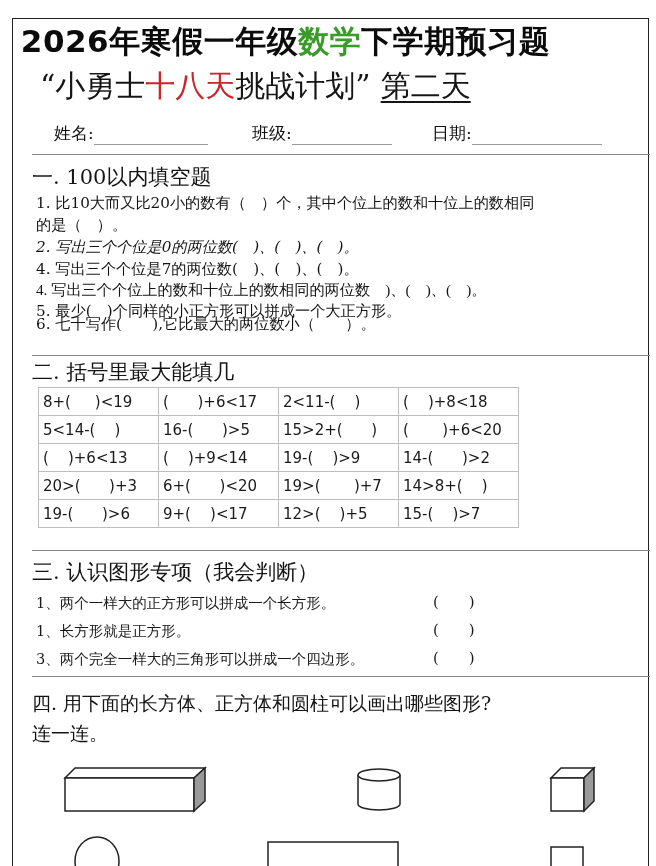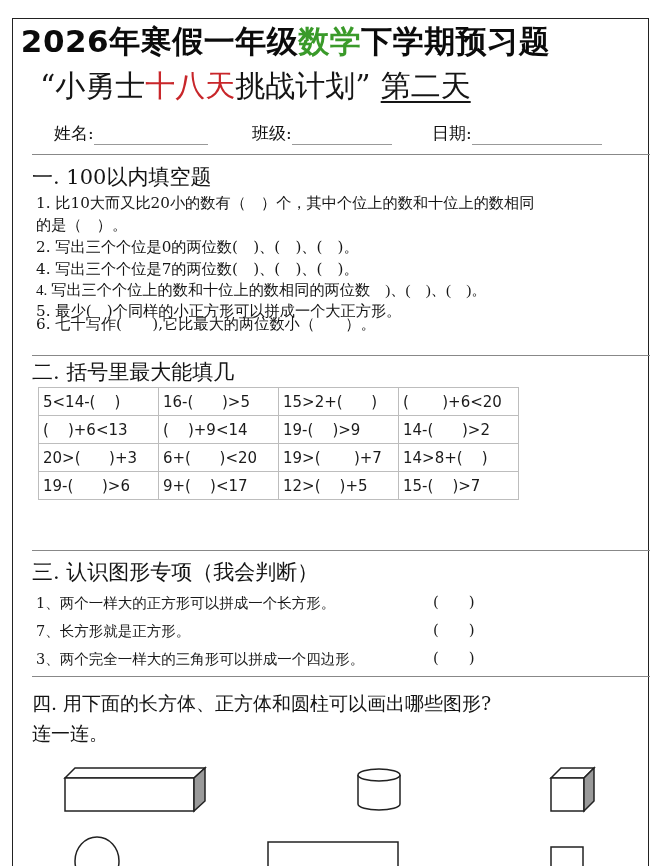--- a/index.html
+++ b/index.html
@@ -49,31 +49,37 @@
   <div class="info-item" style="left:378px">
     <span>日期:</span><span class="info-line" style="width:130px"></span>
   </div>
 </div>
 
 <div class="divider" style="left:32px; top:154px; width:618px;"></div>
 
 <div class="sec-title" style="top:163px;text-align:center;">一. 100以内填空题</div>
 <div class="q" style="top:193px;">1. 比10大而又比20小的数有（　）个，其中个位上的数和十位上的数相同</div>
 <div class="q" style="top:215px;">的是（　）。</div>
-<div class="q" style="top:237px;">2. 写出三个个位是0的两位数(　)、(　)、(　)。</div>
+<div class="q" style="top:237px;font-style:italic;">2. 写出三个个位是0的两位数(　)、(　)、(　)。</div>
 <div class="q" style="top:259px;">4. 写出三个个位是7的两位数(　)、(　)、(　)。</div>
 <div class="q" style="top:280px;font-family:Liberation Serif, serif;">4. 写出三个个位上的数和十位上的数相同的两位数　)、(　)、(　)。</div>
 <div class="q" style="top:301px;">5. 最少(　)个同样的小正方形可以拼成一个大正方形。</div>
 <div class="q" style="top:314px;">6. 七十写作(　　),它比最大的两位数小（　　）。</div>
 
 <div class="divider" style="left:32px; top:355px; width:618px;"></div>
 
 <div class="sec-title" style="top:358px;">二. 括号里最大能填几</div>
 <table class="fill">
   <tbody>
+      <tr>
+    <td>8+(     )&lt;19</td>
+    <td>(      )+6&lt;17</td>
+    <td>2&lt;11-(    )</td>
+    <td>(    )+8&lt;18</td>
+  </tr>
   <tr>
     <td>5&lt;14-(    )</td>
     <td>16-(      )&gt;5</td>
     <td>15&gt;2+(      )</td>
     <td>(       )+6&lt;20</td>
   </tr>
   <tr>
     <td>(    )+6&lt;13</td>
     <td>(    )+9&lt;14</td>
     <td>19-(    )&gt;9</td>
@@ -92,21 +98,21 @@
     <td>15-(    )&gt;7</td>
   </tr>
 </tbody>
   </table>
 
 <div class="divider" style="left:32px; top:550px; width:618px;"></div>
 
 <div class="sec-title" style="top:558px;">三. 认识图形专项（我会判断）</div>
 <div class="judge" style="top:594px;">1、两个一样大的正方形可以拼成一个长方形。</div>
 <div class="judge-paren" style="top:593px;">(　　)</div>
-<div class="judge" style="top:622px;">7、长方形就是正方形。</div>
+<div class="judge" style="top:622px;">1、长方形就是正方形。</div>
 <div class="judge-paren" style="top:621px;">(　　)</div>
 <div class="judge" style="top:650px;">3、两个完全一样大的三角形可以拼成一个四边形。</div>
 <div class="judge-paren" style="top:649px;">(　　)</div>
 
 <div class="divider" style="left:32px; top:676px; width:618px;"></div>
 
 <div class="sec4">
   <div>四. 用下面的长方体、正方体和圆柱可以画出哪些图形?</div>
   <div>连一连。</div>
 </div>

